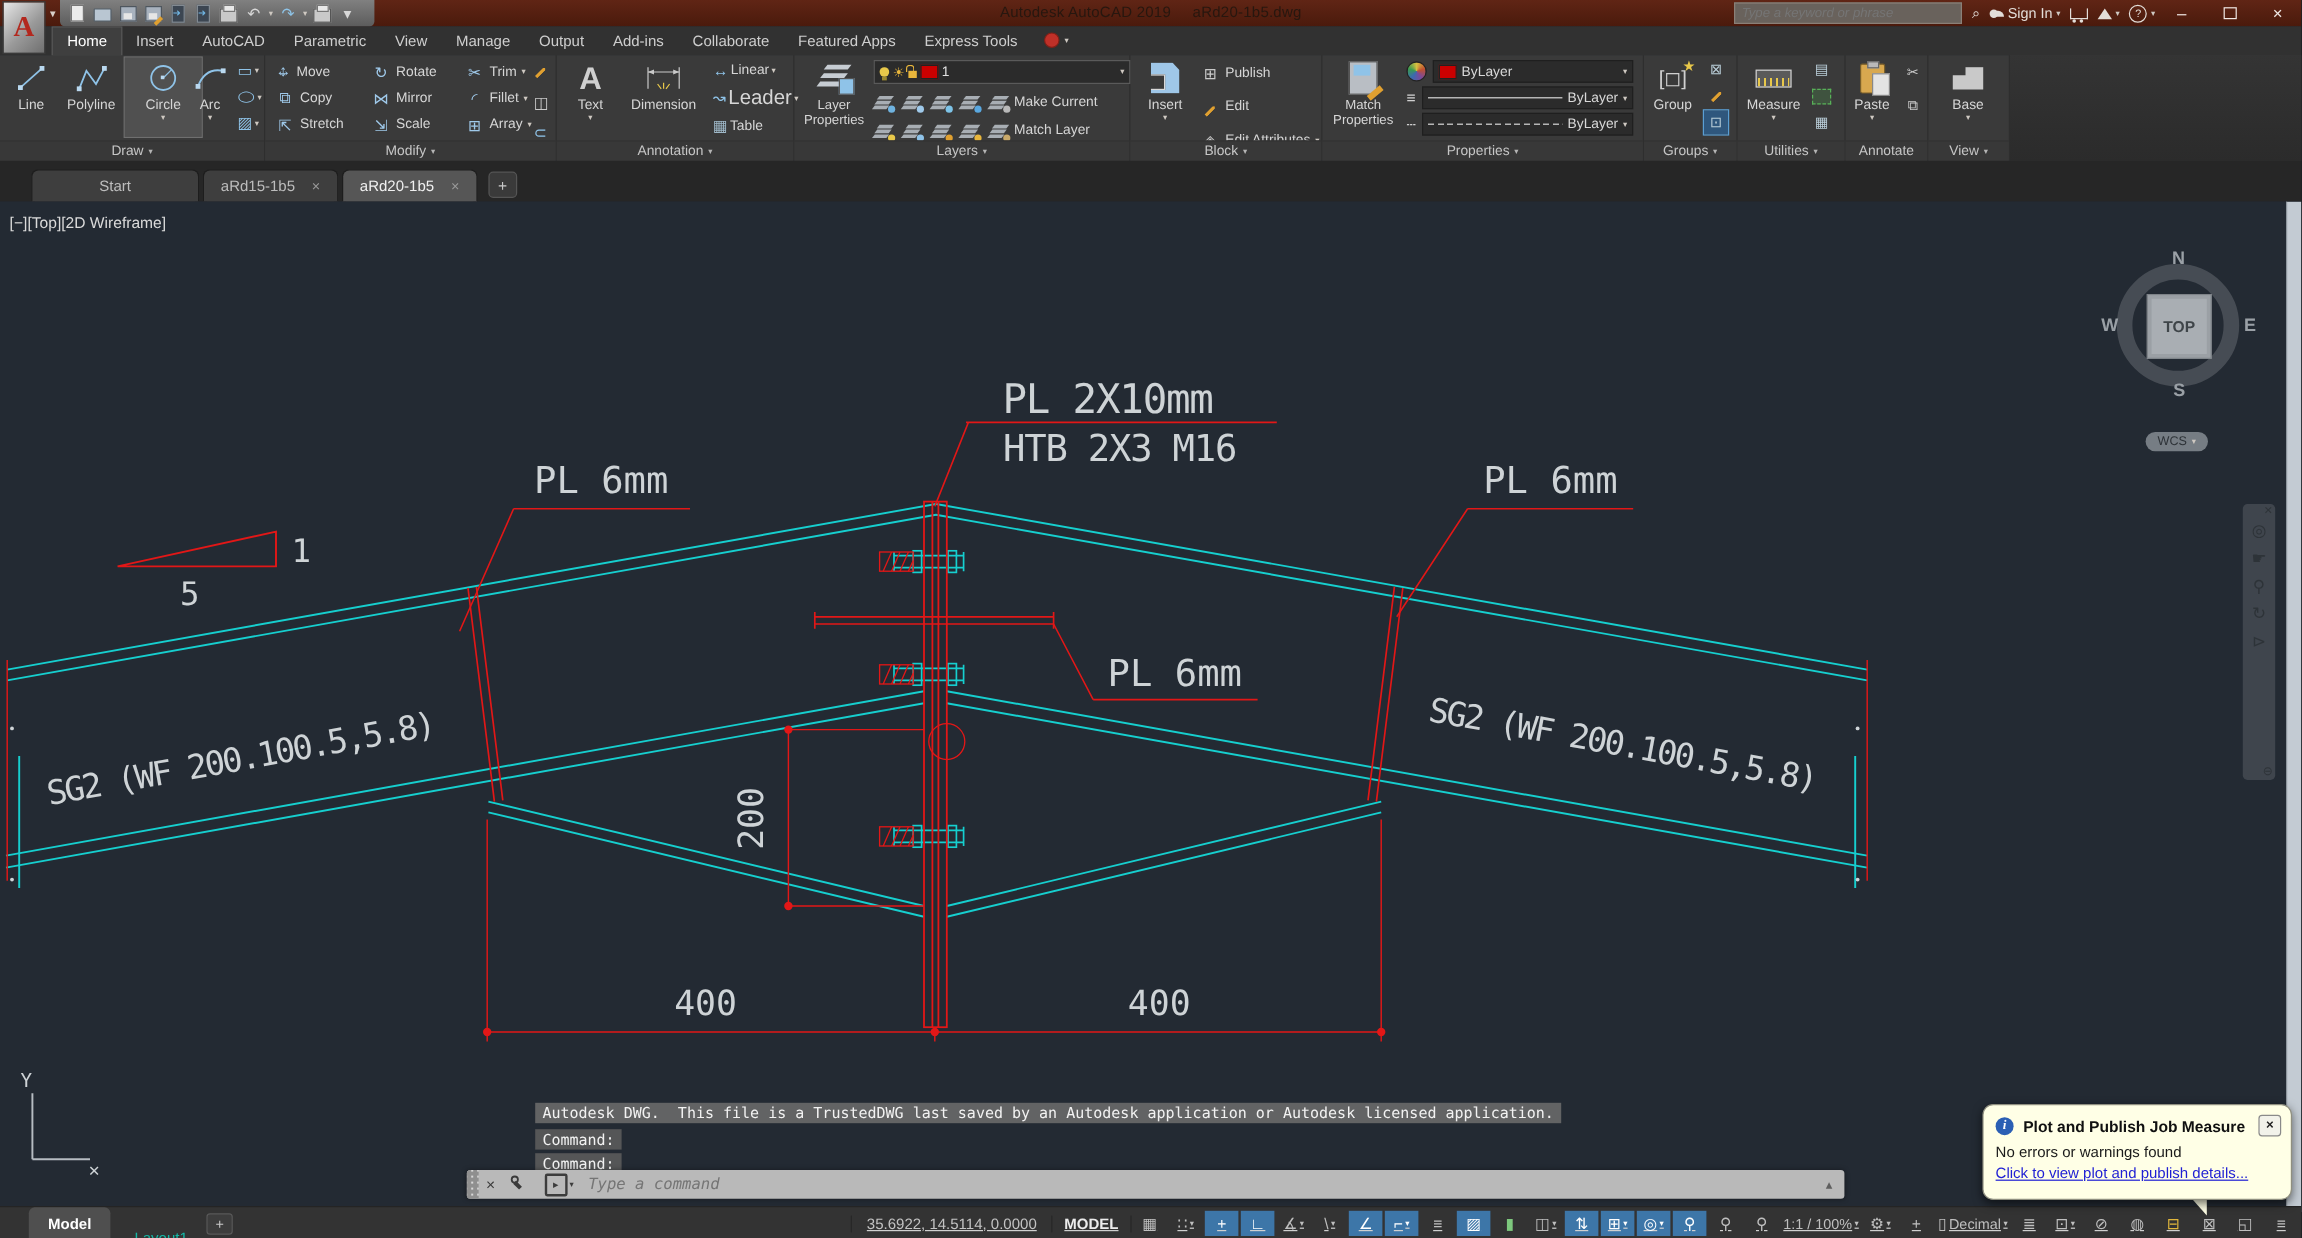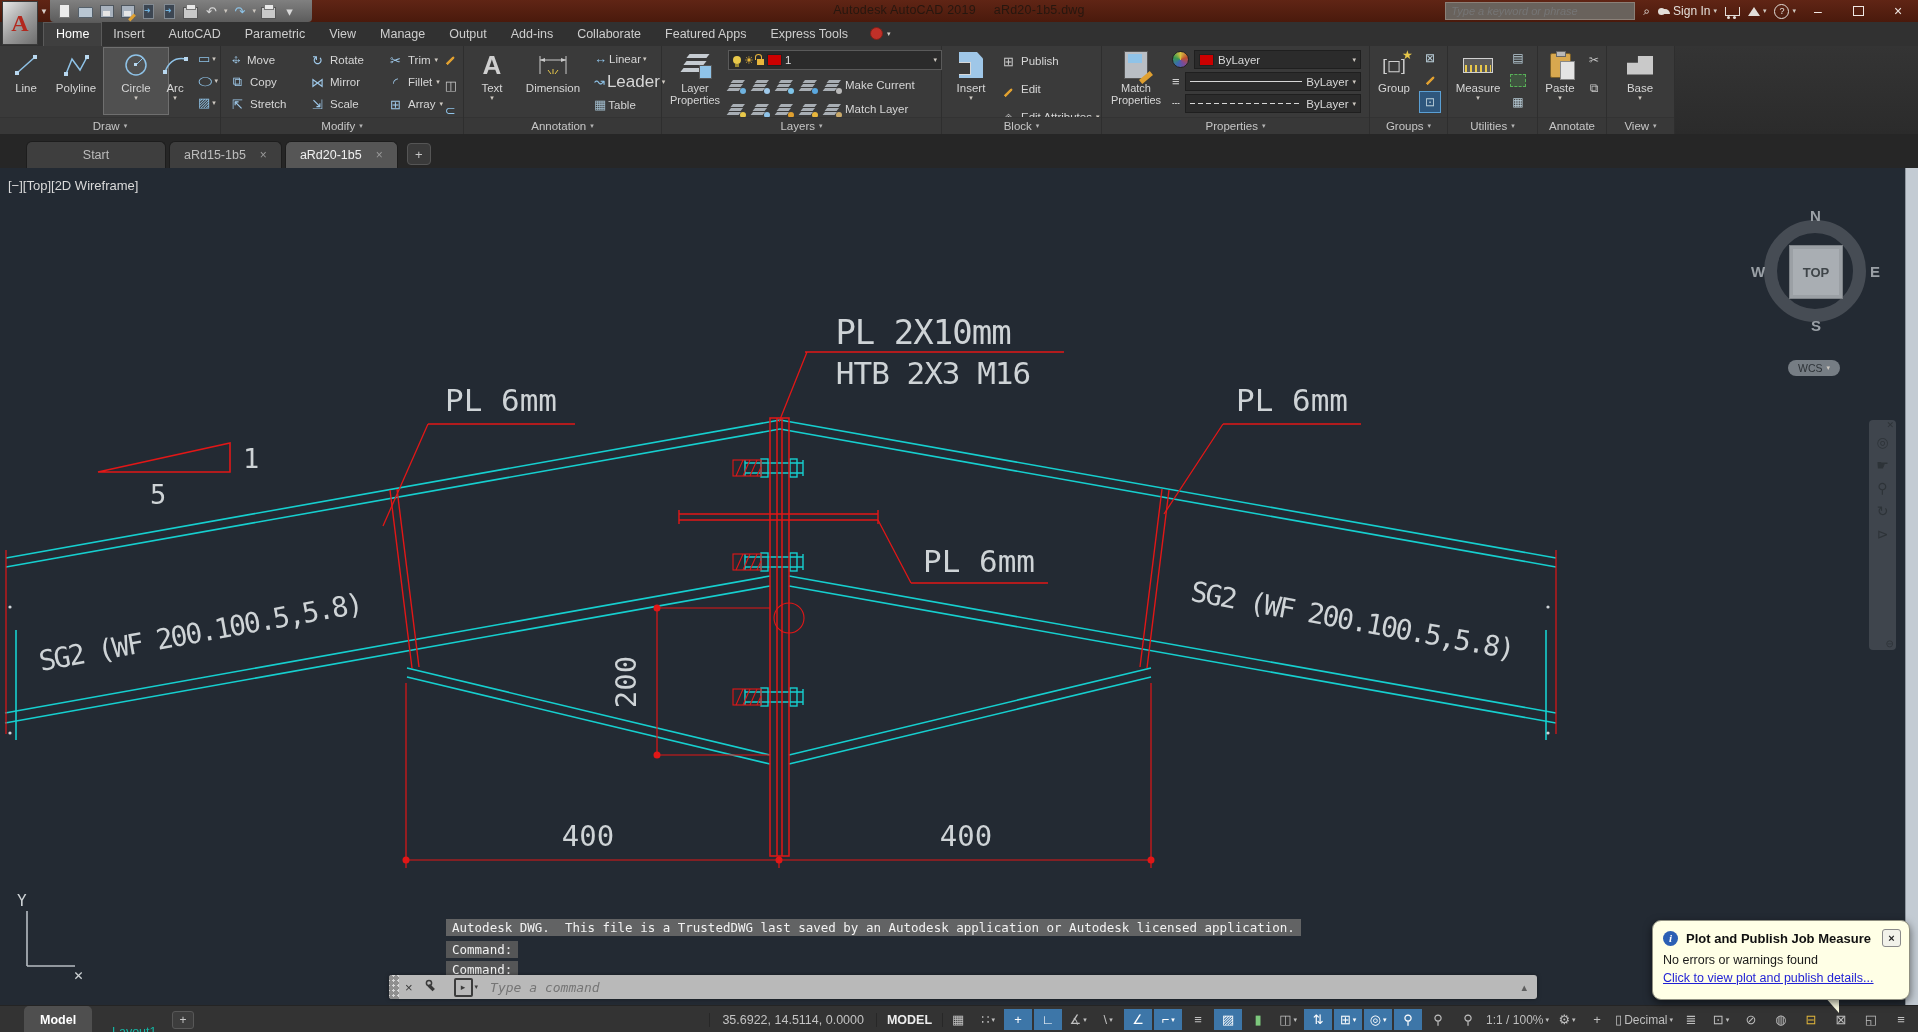--- a/index.html
+++ b/index.html
@@ -123,21 +123,21 @@
   #cmd-handle{width:10px;height:100%;background:#8f8f8f;border-radius:3px 0 0 3px;background-image:radial-gradient(#d8d8d8 1px,transparent 1.2px);background-size:5px 5px;background-position:2px 3px;}
   #cmdbar .cbtn{color:#3a3a3a;font-size:13px;margin:0 6px;}
   #cmd-badge{width:15px;height:15px;border:2px solid #3c3c3c;border-radius:2px;margin-left:10px;display:flex;align-items:center;justify-content:center;font-size:9px;color:#3c3c3c;}
   #cmd-input{flex:1;border:none;background:transparent;font-family:"DejaVu Sans Mono",monospace;font-size:13px;font-style:italic;color:#5e5e5e;margin-left:10px;outline:none;}
   #cmd-chev{color:#5e5e5e;font-size:11px;margin-right:10px;}
   
   #statusbar{position:absolute;left:0;top:1005px;width:1918px;height:27px;background:#333333;border-top:1px solid #242424;}
   #model-tab{position:absolute;left:24px;top:0;height:27px;padding:0 16px;background:#4f4f4f;border-radius:5px 5px 0 0;display:flex;align-items:center;font-size:12.5px;font-weight:bold;color:#fff;}
   #layout-tab{position:absolute;left:100px;top:12px;height:27px;padding:0 12px;display:flex;align-items:center;font-size:12.5px;color:#14b8a6;}
   #layout-add{position:absolute;left:172px;top:5px;width:20px;height:16px;background:#3d3d3d;border:1px solid #585858;border-radius:3px;color:#c8c8c8;font-size:12px;display:flex;align-items:center;justify-content:center;}
-  #status-right{position:absolute;right:2px;top:0;height:27px;display:flex;align-items:center;}
+  #status-right{position:absolute;right:2px;top:0;height:27px;display:flex;align-items:center;text-decoration:underline;}
   #coords{font-size:12.5px;color:#c3c3c3;padding:0 12px;border-left:1px solid #272727;border-right:1px solid #272727;}
   #space-btn{font-size:12.5px;color:#ececec;padding:0 10px;border-right:1px solid #272727;font-weight:bold;}
   .st-ic{min-width:24px;height:21px;margin:0 1px;display:flex;align-items:center;justify-content:center;gap:2px;font-size:13px;color:#bfbfbf;padding:0 2px;}
   .st-ic.act{background:#3d76a8;color:#fff;}
   .st-ic .dd{font-size:7px;color:inherit}
   .st-ic .txt{font-size:12px;text-align:right;}
   
   #notif{position:absolute;left:1652px;top:920px;width:256px;height:78px;background:#ffffe6;border:1px solid #8f8f80;border-radius:9px;box-shadow:0 3px 8px rgba(0,0,0,.55);font-family:"Liberation Sans",sans-serif;z-index:40;}
   #notif-tail{position:absolute;left:1824px;top:996px;width:0;height:0;border-top:17px solid #ffffe6;border-left:15px solid transparent;z-index:39;}
   #notif .row1{display:flex;align-items:center;gap:8px;padding:8px 8px 0 10px;}

